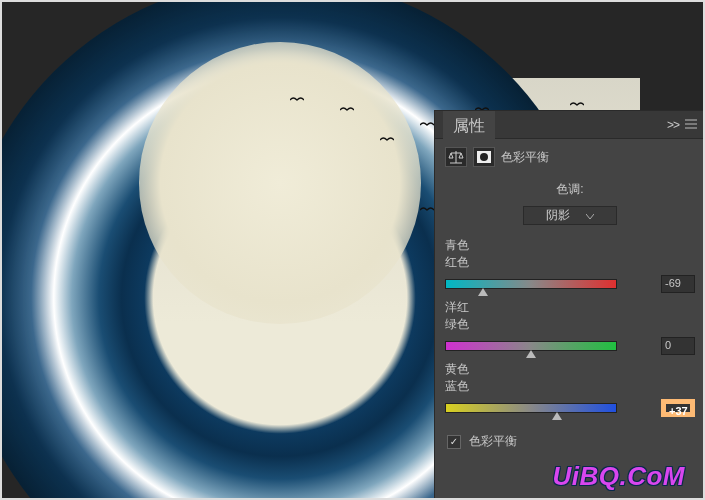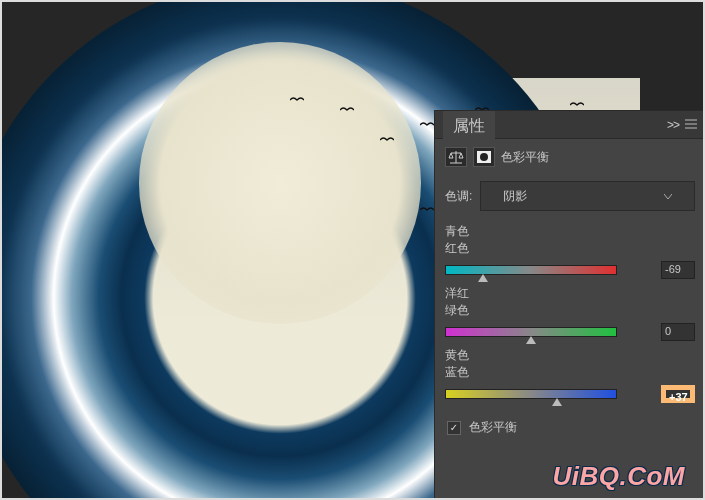--- a/index.html
+++ b/index.html
@@ -99,20 +99,21 @@
   width: 22px; height: 20px;
   background: #2a2a2a;
   display: flex; align-items: center; justify-content: center;
   border: 1px solid #555;
 }
 .tone-row {
   display: flex;
   align-items: center;
   padding: 8px 10px;
   gap: 8px;
+  flex-direction: column;
 }
 .tone-select {
   flex: 1;
   height: 30px;
   background: #3a3a3a;
   border: 1px solid #2a2a2a;
   color: #c8c8c8;
   padding: 0 22px;
   display: flex;
   align-items: center;
@@ -176,21 +177,21 @@
   cursor: pointer;
 }
 .watermark {
   position: absolute;
   right: 18px;
   bottom: 6px;
   font-family: Arial, sans-serif;
   font-size: 26px;
   font-weight: 900;
   font-style: italic;
-  color: #fca5a5;
+  color: #d946ef;
   text-shadow: 1px 1px 0 #0a2a4a, -1px -1px 0 #0a2a4a, 1px -1px 0 #0a2a4a, -1px 1px 0 #0a2a4a;
   letter-spacing: 0.5px;
 }
 </style>
 </head>
 <body>
 
 <div class="canvas-image">
   <div class="sky"></div>
   <div class="swirl"></div>

